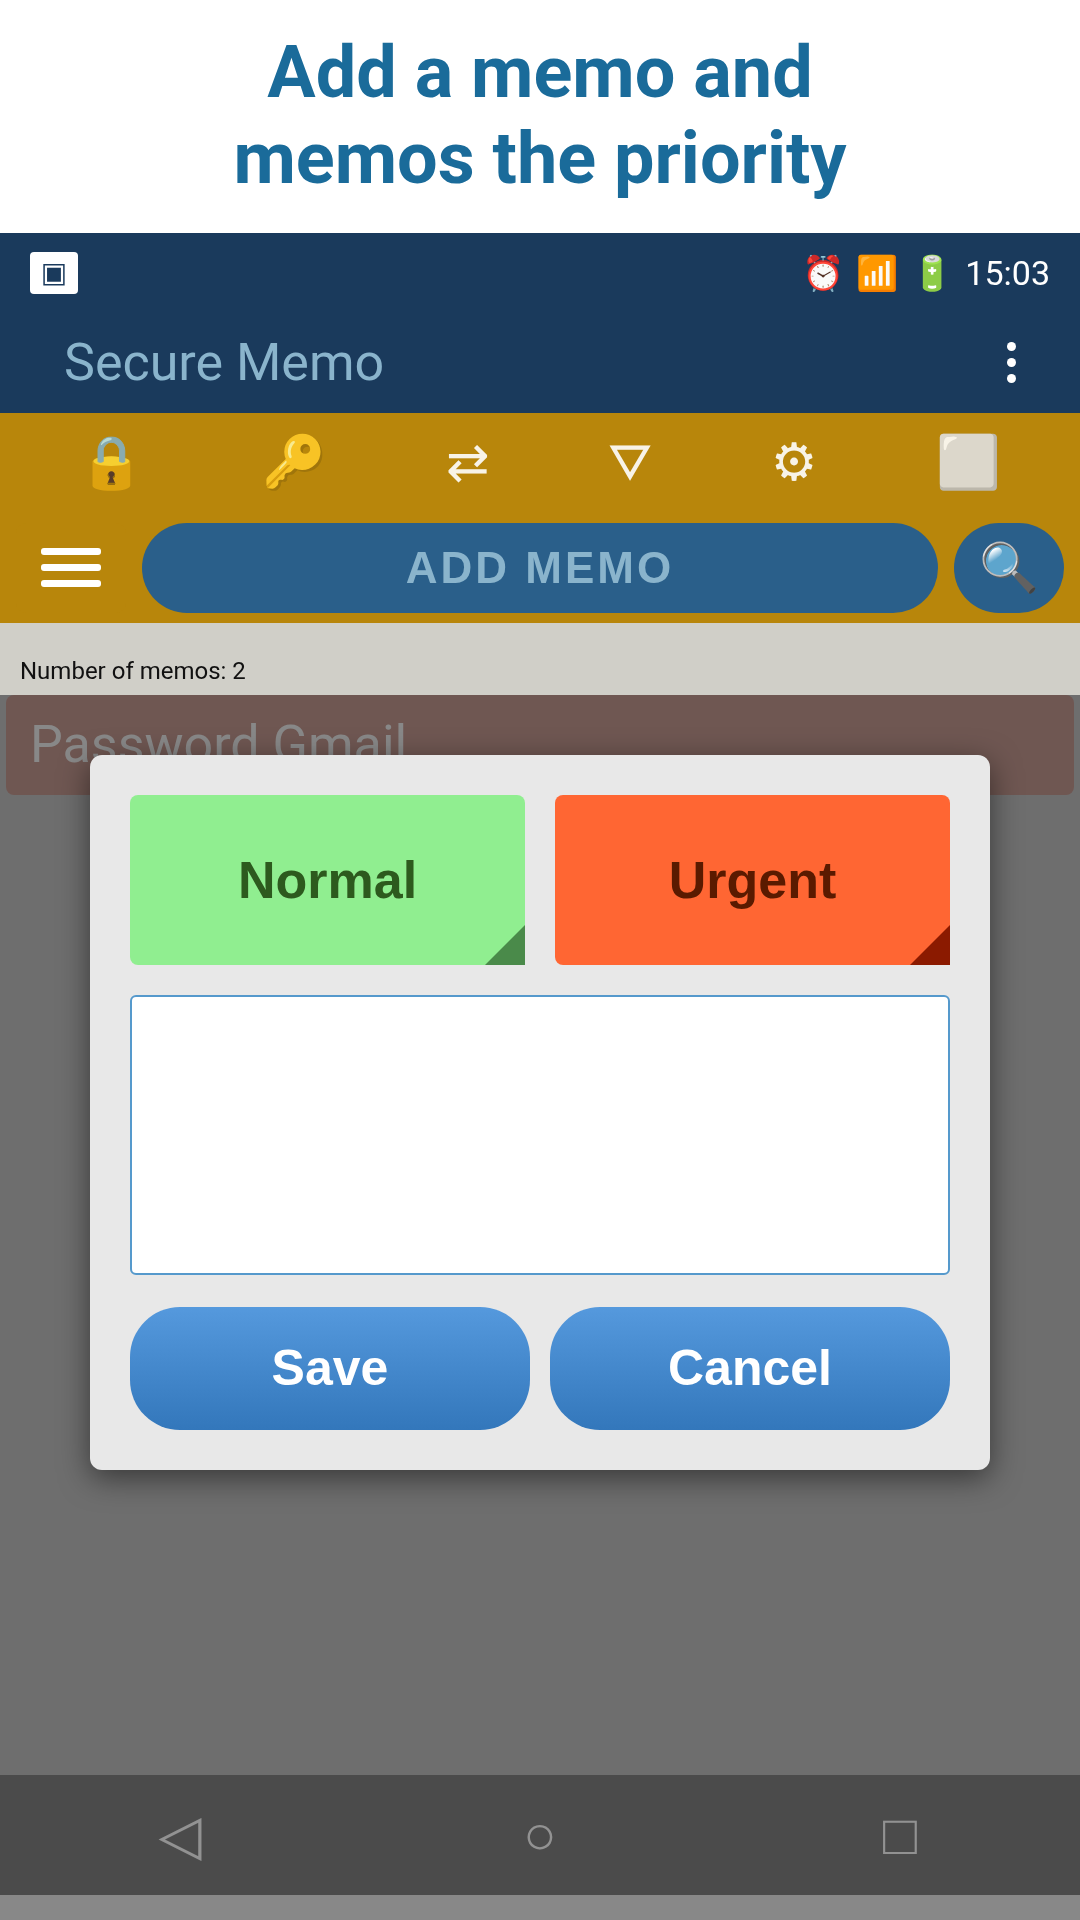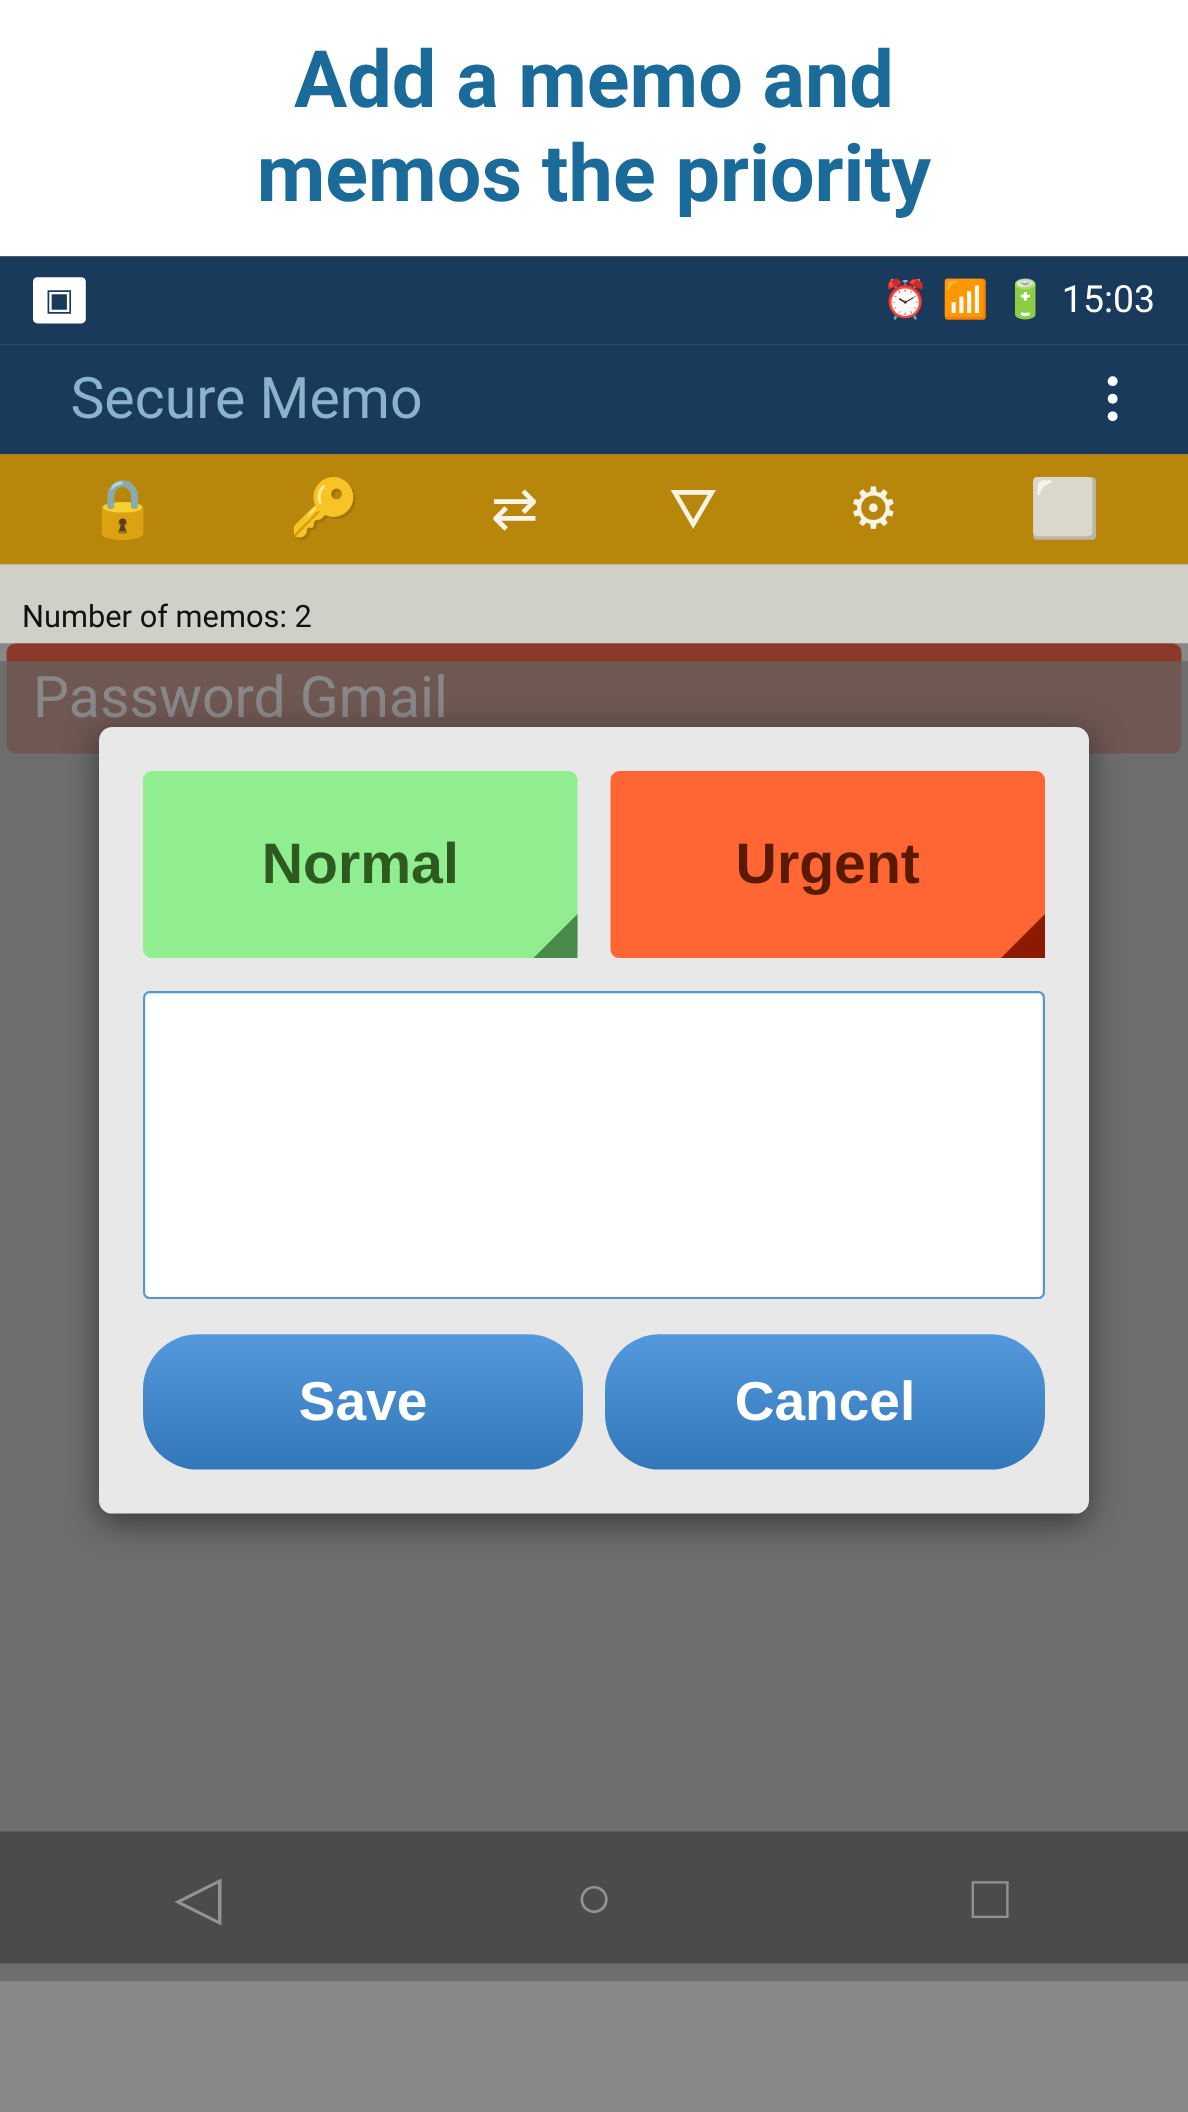--- a/index.html
+++ b/index.html
@@ -175,21 +175,21 @@
     
     .info-bar {
       background: #d0cfc8;
       height: 72px;
       display: flex;
       align-items: center;
       justify-content: space-between;
       padding: 0 20px;
     }
     .memo-count {
-      font-size: 28px;
+      font-size: 24px;
       color: #111;
       margin-top: 24px;
     }
     .filter-status {
       font-size: 36px;
     }
     .filter-label {
       color: #8b0000;
       font-weight: bold;
     }
@@ -217,21 +217,21 @@
       margin: 0 6px 4px;
     }
     .memo-text {
       color: #ddd;
       font-size: 52px;
     }
 
     
     .overlay {
       position: absolute;
-      top: 16px;
+      top: 0;
       left: 0;
       width: 100%;
       height: 100%;
       background: rgba(100, 100, 100, 0.7);
       display: flex;
       align-items: flex-start;
       justify-content: center;
       padding-top: 60px;
       z-index: 10;
     }
@@ -388,20 +388,31 @@
 
   <div class="toolbar">
     <span class="toolbar-icon">🔒</span>
     <span class="toolbar-icon">🔑</span>
     <span class="toolbar-icon">⇄</span>
     <span class="toolbar-icon">⛛</span>
     <span class="toolbar-icon">⚙</span>
     <span class="toolbar-icon">⬜</span>
   </div>
 
+  <div class="action-bar">
+    <button class="menu-btn">
+      <div class="menu-line"></div>
+      <div class="menu-line"></div>
+      <div class="menu-line"></div>
+    </button>
+    <button class="add-memo-btn">ADD MEMO</button>
+    <button class="search-btn">
+      <span>🔍</span>
+    </button>
+  </div>
 
   <div class="info-bar">
     <span class="memo-count">Number of memos: 2</span>
   </div>
 
   <div class="content-area">
 
     <div class="memo-item">
       <span class="memo-text">Password Gmail</span>
     </div>

